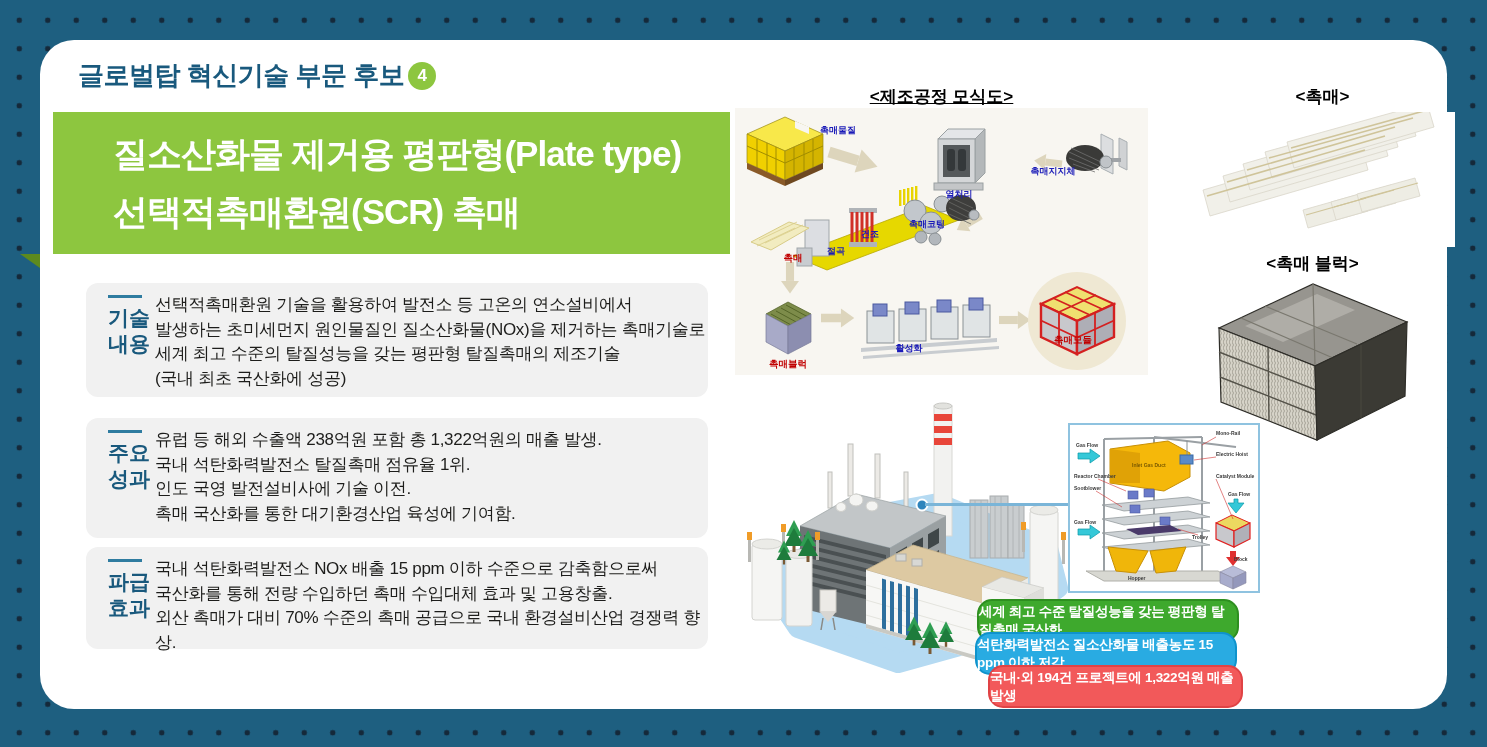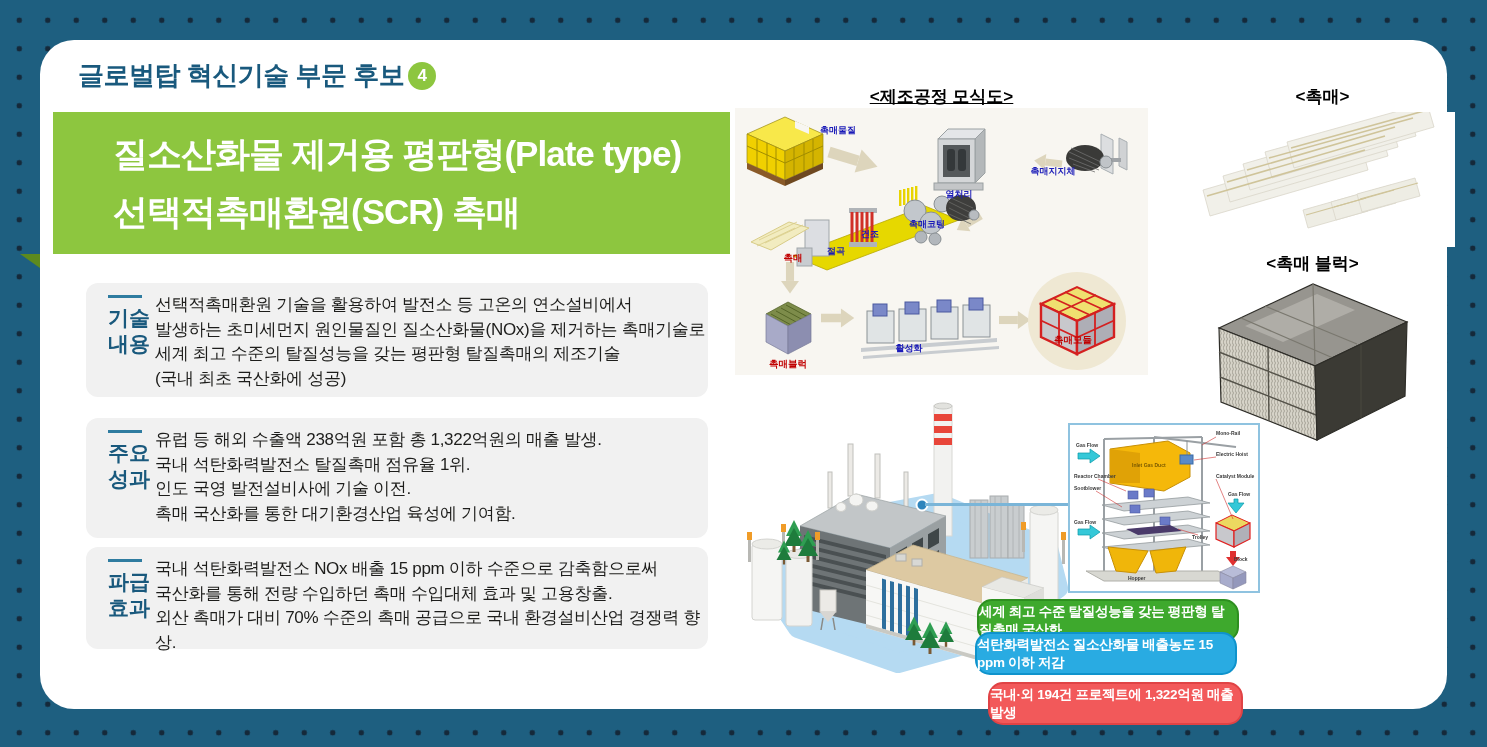--- a/index.html
+++ b/index.html
@@ -504,14 +504,14 @@
         <text x="122" y="114">Trolley</text>
         <text x="4" y="99">Gas Flow</text>
         <text x="58" y="155">Hopper</text>
         <text x="164" y="136">Block</text>
       </g>
     </svg>
   </div>
 
   <div class="abs badge g" style="left:977px;top:599px;width:262px;">세계 최고 수준 탈질성능을 갖는 평판형 탈질촉매 국산화</div>
   <div class="abs badge b" style="left:975px;top:632px;width:262px;">석탄화력발전소 질소산화물 배출농도 15 ppm 이하 저감</div>
-  <div class="abs badge r" style="left:988px;top:665px;width:255px;margin-top:17px;">국내·외 194건 프로젝트에 1,322억원 매출 발생</div>
+  <div class="abs badge r" style="left:988px;top:665px;width:255px;">국내·외 194건 프로젝트에 1,322억원 매출 발생</div>
 </div>
 
 </body></html>

